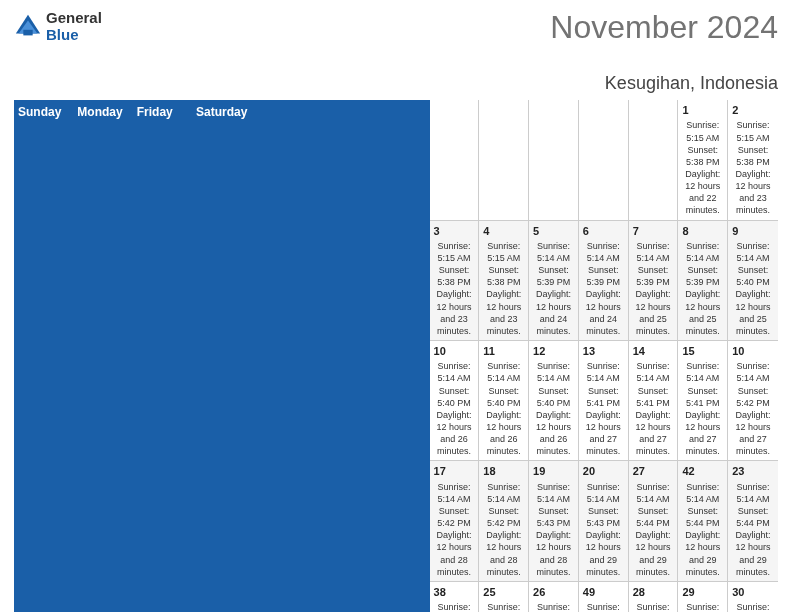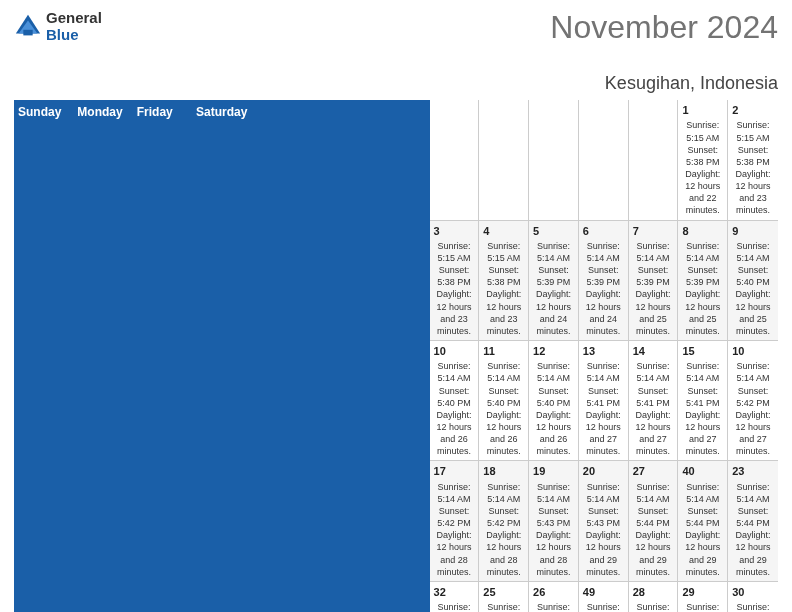--- a/index.html
+++ b/index.html
@@ -300,37 +300,37 @@
 and 29 minutes.</div>
           </div>
           <div class="cal-cell alt-row">
             <span class="day-num">27</span>
             <div class="day-info" style="white-space: pre-line;">Sunrise: 5:14 AM
 Sunset: 5:44 PM
 Daylight: 12 hours
 and 29 minutes.</div>
           </div>
           <div class="cal-cell alt-row">
-            <span class="day-num">40</span>
+            <span class="day-num">42</span>
             <div class="day-info" style="white-space: pre-line;">Sunrise: 5:14 AM
 Sunset: 5:44 PM
 Daylight: 12 hours
 and 29 minutes.</div>
           </div>
           <div class="cal-cell alt-row">
             <span class="day-num">23</span>
             <div class="day-info" style="white-space: pre-line;">Sunrise: 5:14 AM
 Sunset: 5:44 PM
 Daylight: 12 hours
 and 29 minutes.</div>
           </div>
         </div>
         <div class="cal-row">
           <div class="cal-cell has-data">
-            <span class="day-num">32</span>
+            <span class="day-num">38</span>
             <div class="day-info" style="white-space: pre-line;">Sunrise: 5:15 AM
 Sunset: 5:45 PM
 Daylight: 12 hours
 and 30 minutes.</div>
           </div>
           <div class="cal-cell has-data">
             <span class="day-num">25</span>
             <div class="day-info" style="white-space: pre-line;">Sunrise: 5:15 AM
 Sunset: 5:45 PM
 Daylight: 12 hours

